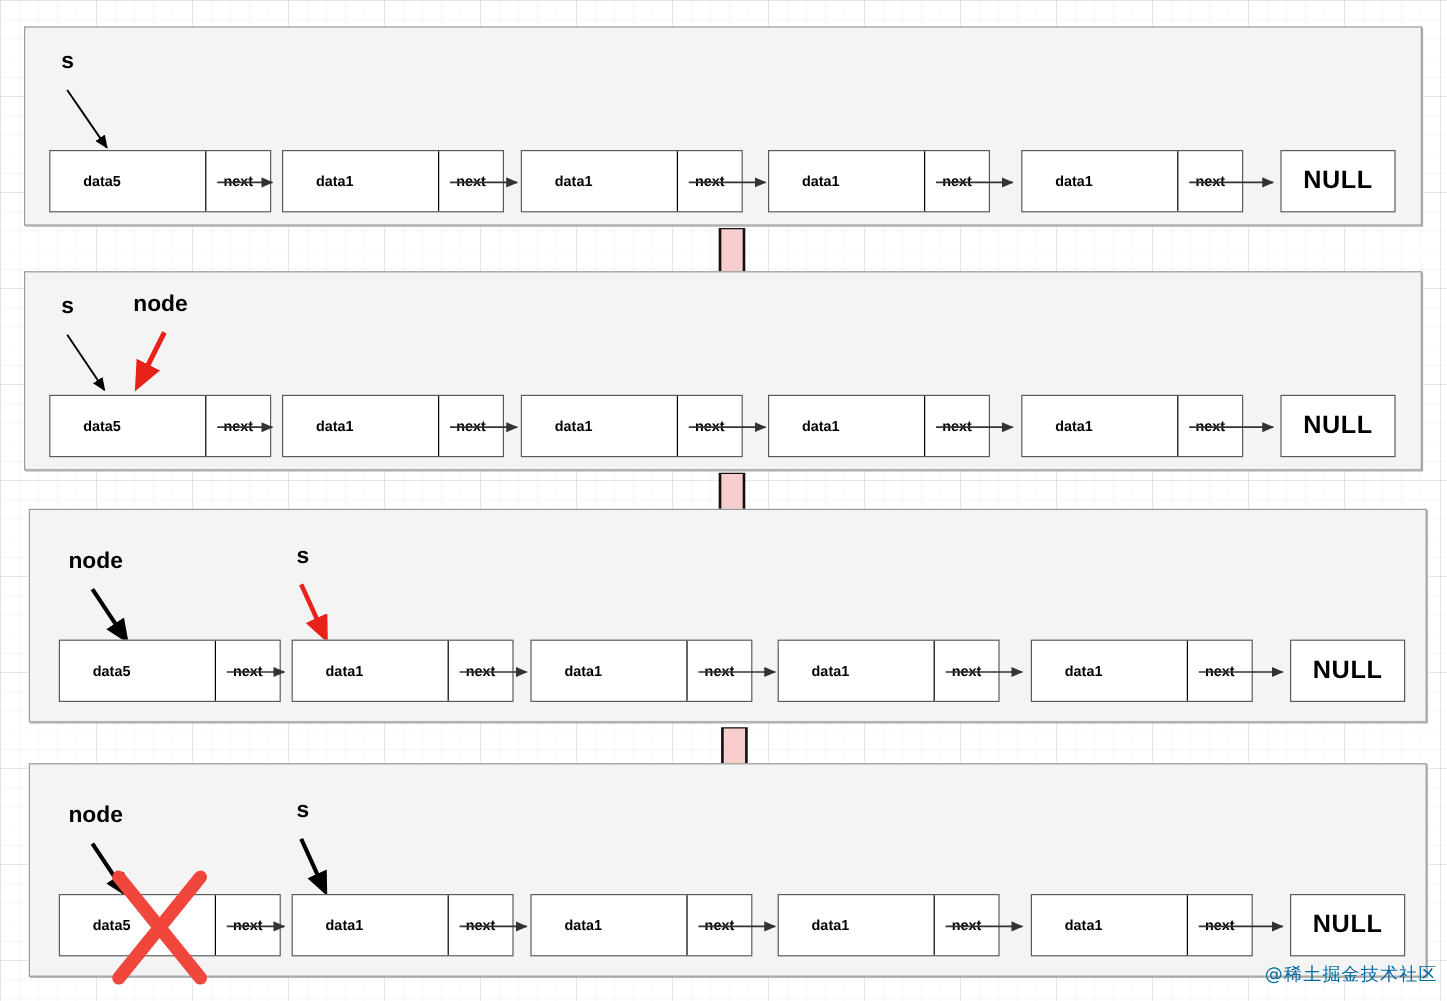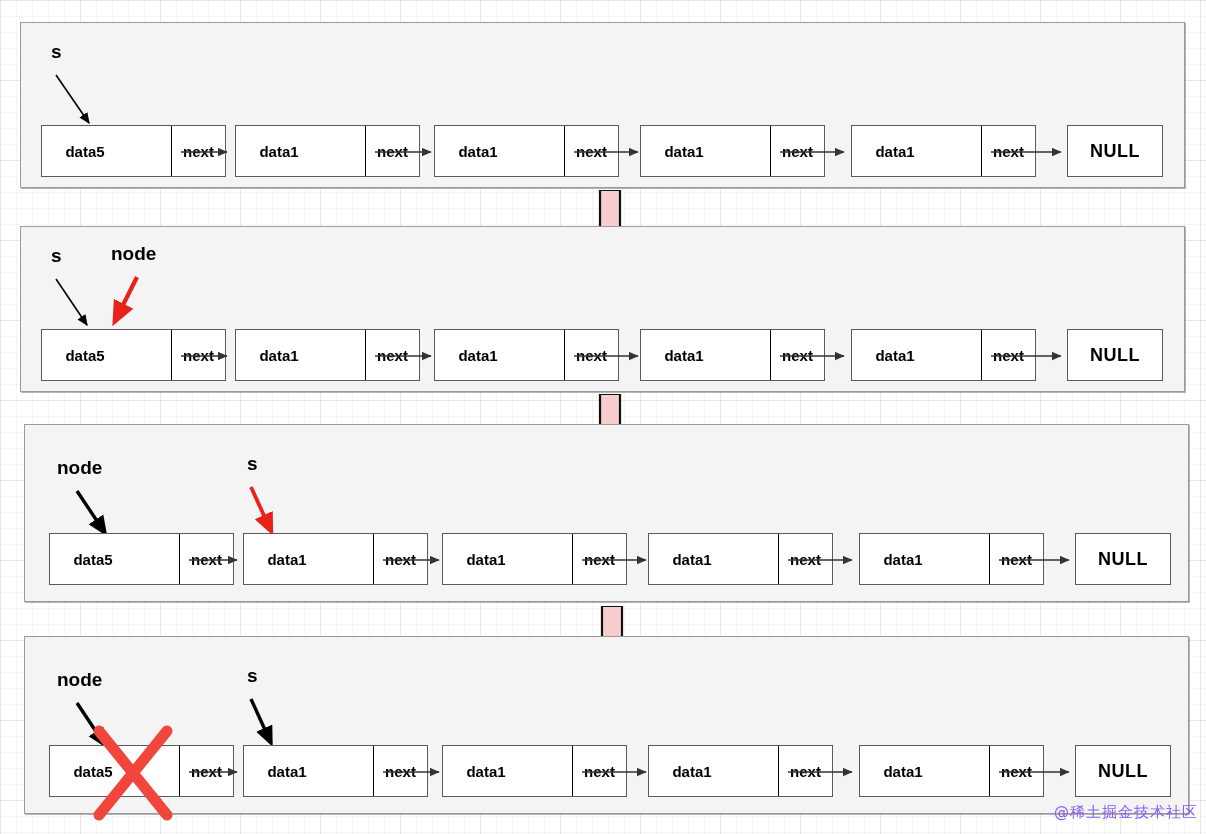--- a/index.html
+++ b/index.html
@@ -40,29 +40,29 @@
     display: flex;
     background: #ffffff;
     border: 1.5px solid #5a5a5a;
     height: 52px;
     box-sizing: border-box;
   }
   .node .cell {
     display: flex;
     align-items: center;
     justify-content: center;
-    font-size: 15px;
+    font-size: 12px;
     font-weight: bold;
     color: #000000;
     box-sizing: border-box;
   }
   .node .cell.data { width: 86px; }
   .node .cell.next { width: 54px; border-left: 1.5px solid #000000; margin-left: 43px; }
   .node.nullbox { width: 96px; justify-content: center; }
-  .node.nullbox .cell.nulltext { width: 100%; font-size: 18px; letter-spacing: 0.5px; }
+  .node.nullbox .cell.nulltext { width: 100%; font-size: 21px; letter-spacing: 0.5px; }
 
   .hlink {
     position: absolute;
     height: 2px;
   }
   .hlink svg { display: block; overflow: visible; }
 
   .ptr-label {
     position: absolute;
     font-size: 19px;
@@ -84,21 +84,21 @@
   .cross-mark {
     position: absolute;
   }
   .cross-mark svg { display: block; overflow: visible; }
 
   .watermark {
     position: absolute;
     right: 8px;
     bottom: 12px;
     font-size: 15px;
-    color: #8b5cf6;
+    color: #0369a1;
     font-family: "DejaVu Sans", sans-serif;
     letter-spacing: 1px;
     white-space: nowrap;
   }
 </style>
 </head>
 <body>
 
 <div id="grid-background"></div>
 

